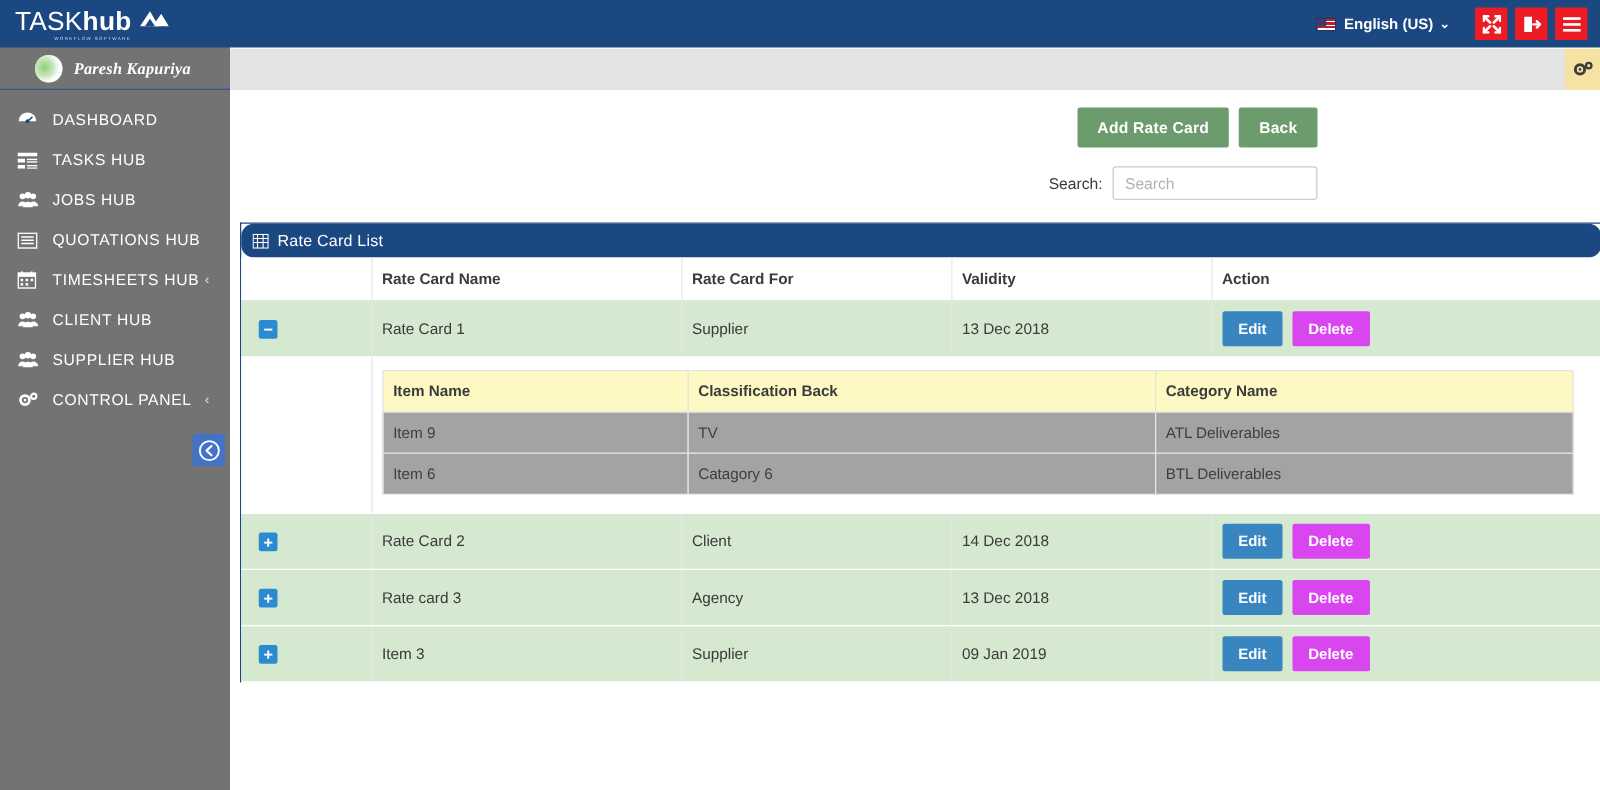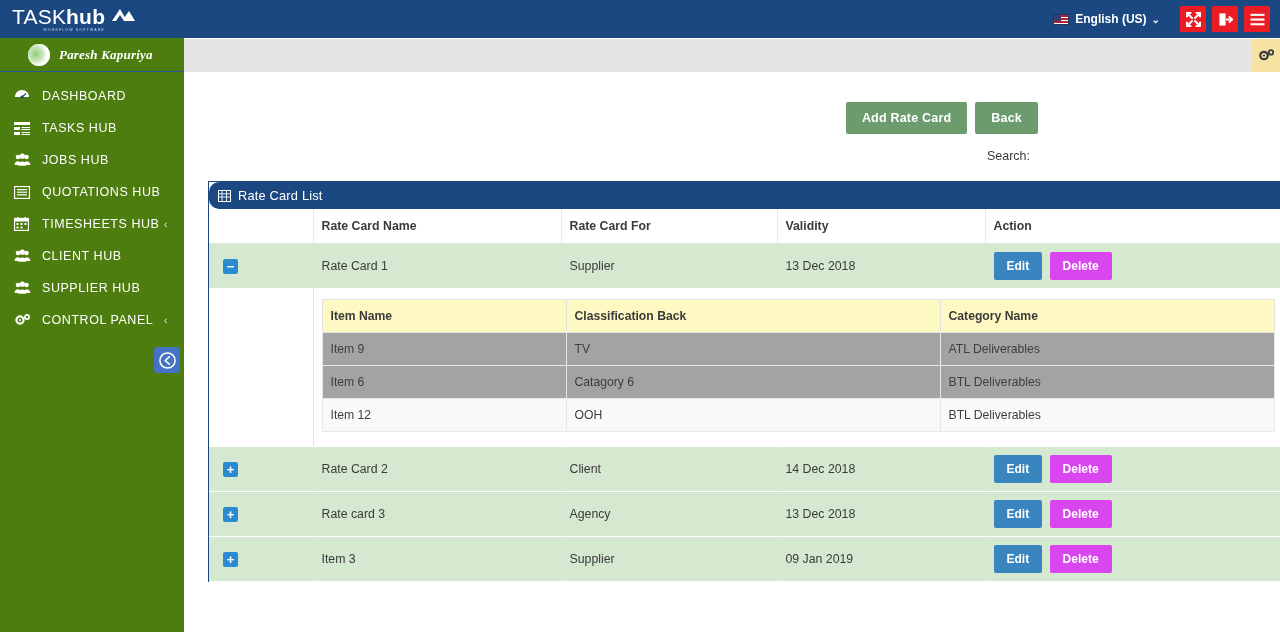--- a/index.html
+++ b/index.html
@@ -10,21 +10,21 @@
     overflow: hidden;
   }
 
   
   .app { position: relative; width: 1280px; height: 632px; }
 
   
   .sidebar {
     position: absolute; left: 0; top: 0;
     width: 184px; height: 632px;
-    background: #4d7c0f;
+    background: #737373;
     z-index: 5;
   }
   .brand {
     height: 38px;
     display: flex; align-items: center;
     padding-left: 12px;
     background: #1c4882;
   }
   .brand-text {
     color: #ffffff;
@@ -149,21 +149,21 @@
     background: #f6e3a4;
     display: flex; align-items: center; justify-content: center;
     cursor: pointer;
   }
 
   
   .content {
     position: absolute; left: 184px; top: 72px;
     width: 896px; height: 560px;
     background: #ffffff;
-    padding: 16px;
+    padding: 0;
   }
   .actionbar {
     display: flex; justify-content: flex-end; align-items: center;
     padding: 14px 26px 0 0;
   }
   .btn-green {
     background: #6c9b6e;
     color: #ffffff;
     border: none;
     font-size: 12.5px;
@@ -503,20 +503,21 @@
 
   <div class="content">
 
     <div class="actionbar">
       <button class="btn-green">Add Rate Card</button>
       <button class="btn-green">Back</button>
     </div>
 
     <div class="searchrow">
       <span class="search-label">Search:</span>
+      <input class="search-input" type="text" placeholder="Search" style="">
     </div>
 
     <div class="panel">
       <div class="panel-head">
         <span class="grid-icon">
           <svg width="13" height="12" viewBox="0 0 13 12">
             <rect x="0.5" y="0.5" width="12" height="11" fill="none" stroke="#fff" stroke-width="1"></rect>
             <path d="M0.5 3.8 H12.5 M0.5 7 H12.5 M4 0.5 V11.5 M8.5 0.5 V11.5" stroke="#fff" stroke-width="0.9"></path>
           </svg>
         </span>
@@ -575,25 +576,20 @@
                   <tr>
                     <td>Item 9</td>
                     <td>TV</td>
                     <td>ATL Deliverables</td>
                   </tr>
                   <tr>
                     <td>Item 6</td>
                     <td>Catagory 6</td>
                     <td>BTL Deliverables</td>
                   </tr>
-                  <tr class="odd">
-                    <td>Item 12</td>
-                    <td>OOH</td>
-                    <td>BTL Deliverables</td>
-                  </tr>
                 </tbody>
               </table>
             </td>
           </tr>
 
           <tr class="data-row">
             <td class="cell-exp">
               <span class="expander">+</span>
             </td>
             <td class="cell-name">Rate Card 2</td>

